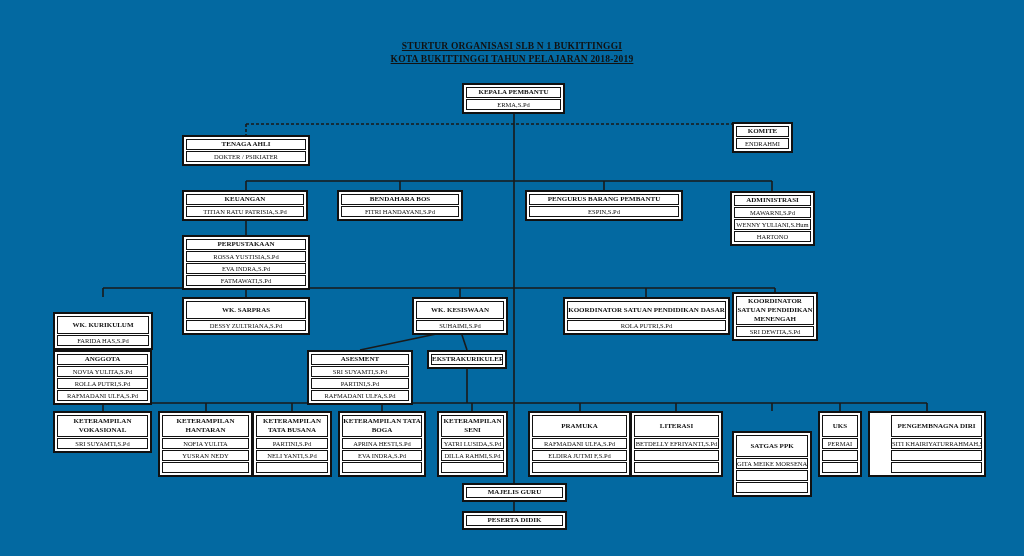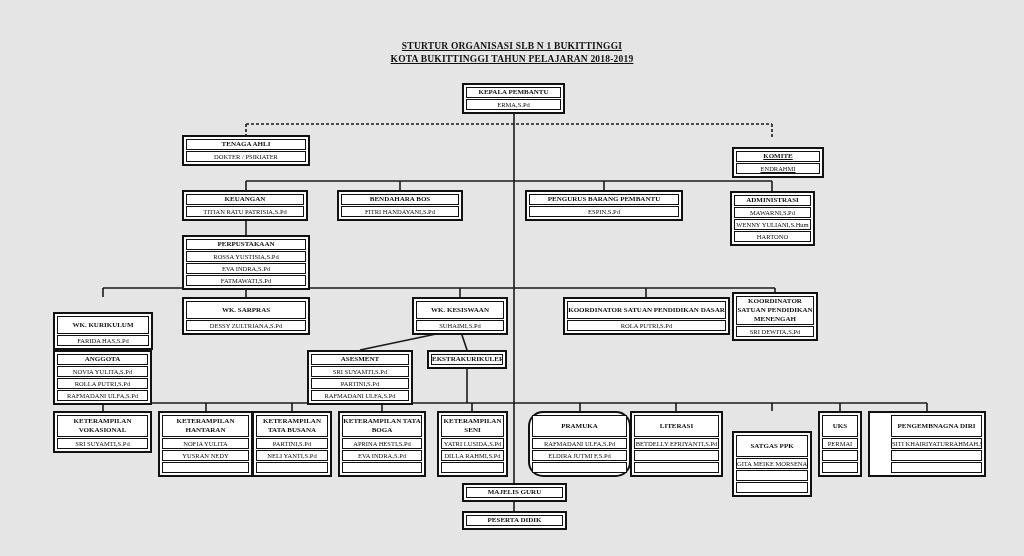--- a/index.html
+++ b/index.html
@@ -1,16 +1,16 @@
 <!DOCTYPE html>
 <html><head>
 <meta charset="utf-8">
 <style>
   html,body{margin:0;padding:0;background:#ffffff;}
-  #stage{position:relative;width:1024px;height:556px;background:#e5e5e5;overflow:hidden;
+  #stage{position:relative;width:1024px;height:556px;background:#0369a1;overflow:hidden;
          font-family:"Liberation Serif","DejaVu Serif",serif;color:#111;}
   #connectors{position:absolute;left:0;top:0;width:1024px;height:556px;}
   .title-wrap{position:absolute;left:0;top:40px;width:1024px;text-align:center;}
   .title-line{font-weight:bold;font-size:9.5px;line-height:13px;text-decoration:underline;
               letter-spacing:.2px;}
   .org-box{position:absolute;border:2px solid #111;background:#fff;padding:1px;box-sizing:border-box;}
   .org-row{border:1px solid #111;margin:1px;height:9px;line-height:9px;font-size:6.5px;
            text-align:center;white-space:nowrap;overflow:hidden;background:#fff;}
   .org-header{border:1px solid #111;margin:1px;font-size:7px;font-weight:bold;text-align:center;
               background:#fff;display:flex;flex-direction:column;justify-content:center;
@@ -65,21 +65,21 @@
           <div class="hline">KEPALA PEMBANTU</div>
         </div>
         <div class="org-row">ERMA,S.Pd</div>
       </div>
       <div class="org-box" style="left: 182px; top: 135px; width: 128px;">
         <div class="org-header">
           <div class="hline">TENAGA AHLI</div>
         </div>
         <div class="org-row">DOKTER / PSIKIATER</div>
       </div>
-      <div class="org-box" style="left: 732px; top: 147px; width: 92px; text-decoration: underline;">
+      <div class="org-box" style="left: 732px; top: 122px; width: 61px;">
         <div class="org-header">
           <div class="hline">KOMITE</div>
         </div>
         <div class="org-row">ENDRAHMI</div>
       </div>
       <div class="org-box" style="left: 182px; top: 190px; width: 126px;">
         <div class="org-header">
           <div class="hline">KEUANGAN</div>
         </div>
         <div class="org-row">TITIAN RATU PATRISIA,S.Pd</div>
@@ -201,21 +201,21 @@
       </div>
       <div class="org-box" style="left: 437px; top: 411px; width: 71px;">
         <div class="org-header" style="min-height: 20px;">
           <div class="hline">KETERAMPILAN</div>
           <div class="hline">SENI</div>
         </div>
         <div class="org-row">YATRI LUSIDA,S.Pd</div>
         <div class="org-row">DILLA RAHMI,S.Pd</div>
         <div class="org-row"></div>
       </div>
-      <div class="org-box" style="left: 528px; top: 411px; width: 103px; border-radius: 15px;">
+      <div class="org-box" style="left: 528px; top: 411px; width: 103px;">
         <div class="org-header" style="min-height: 20px;">
           <div class="hline">PRAMUKA</div>
         </div>
         <div class="org-row">RAFMADANI ULFA,S.Pd</div>
         <div class="org-row">ELDIRA JUTMI F,S.Pd</div>
         <div class="org-row"></div>
       </div>
       <div class="org-box" style="left: 630px; top: 411px; width: 93px;">
         <div class="org-header" style="min-height: 20px;">
           <div class="hline">LITERASI</div>

